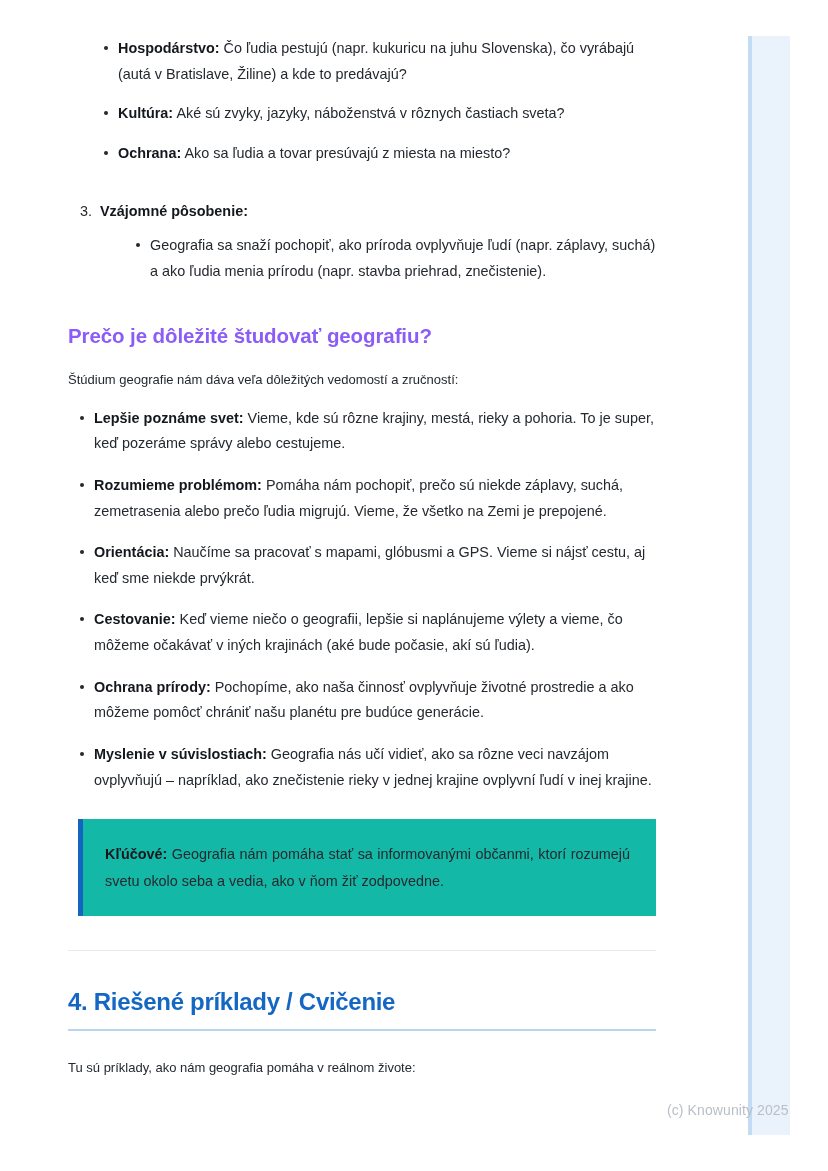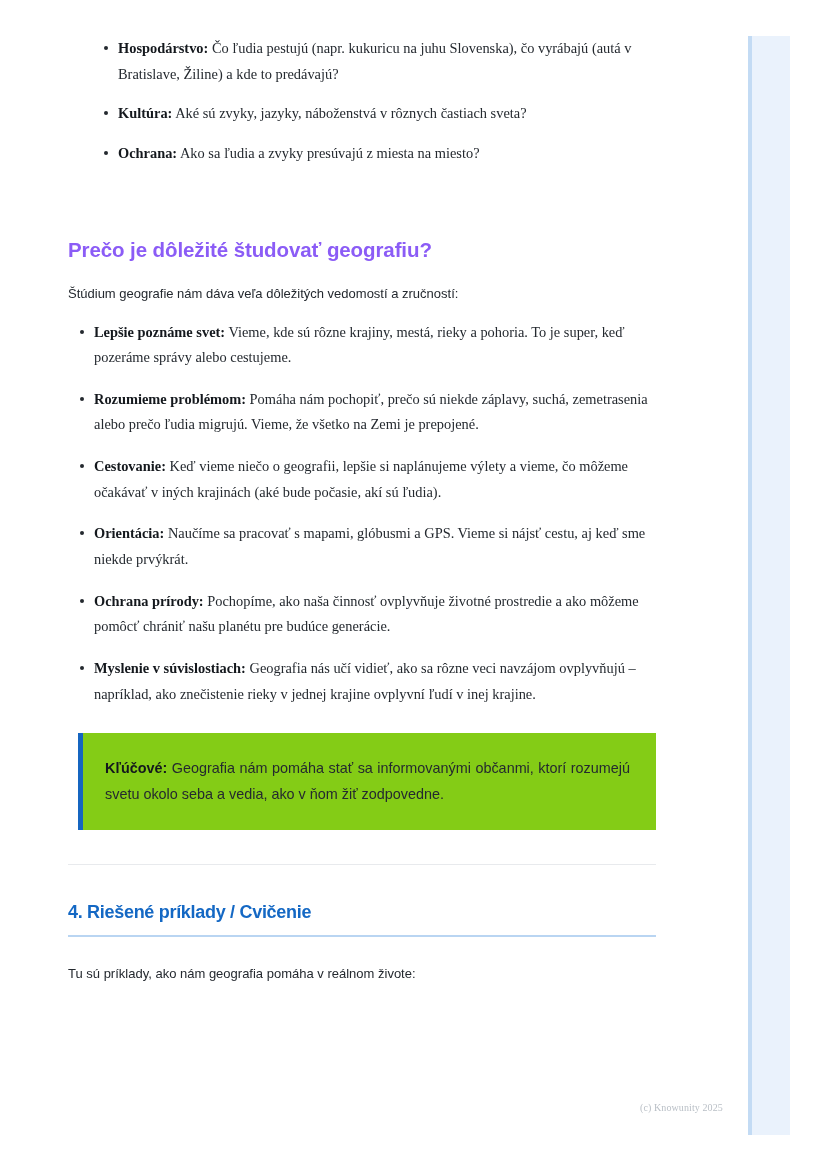--- a/index.html
+++ b/index.html
@@ -71,21 +71,20 @@
   ol.outline > li > .li-head {
     font-weight: bold;
     color: #14181d;
   }
 
   
   ul.bullets {
     margin: 0;
     padding: 0 0 0 22px;
     list-style: none;
-    font-family: Liberation Serif, serif;
   }
   ul.bullets > li {
     position: relative;
     font-size: 14.4px;
     line-height: 1.78;
     color: #24292f;
     margin: 0 0 14px 0;
     padding-left: 14px;
   }
   ul.bullets > li:last-child { margin-bottom: 0; }
@@ -121,21 +120,21 @@
   
   h3.sub-heading {
     font-size: 20.5px;
     font-weight: bold;
     color: #8b5cf6;
     margin: 38px 0 20px 0;
     line-height: 1.3;
     letter-spacing: -0.1px;
   }
   h2.section-heading {
-    font-size: 18px;
+    font-size: 24px;
     font-weight: bold;
     color: #1468c4;
     margin: 0 0 12px 0;
     line-height: 1.25;
     letter-spacing: -0.3px;
   }
   .section-underline {
     height: 2px;
     background: #b9d5f2;
     margin: 0 0 26px 0;
@@ -144,90 +143,99 @@
   
   hr.divider {
     border: none;
     border-top: 1px solid #e8eaed;
     margin: 34px 0 36px 0;
   }
 
   
   .callout {
     margin: 26px 0 0 10px;
-    background: #84cc16;
+    background: #14b8a6;
     border-left: 5px solid #1565c0;
     padding: 22px 26px 22px 22px;
     box-sizing: border-box;
   }
   .callout p {
     margin: 0;
     font-size: 14.4px;
     line-height: 1.82;
     color: #24292f;
     text-align: justify;
   }
   .callout .term {
     font-weight: bold;
     color: #14181d;
   }
 
   
   .watermark {
     position: absolute;
-    left: 640px;
+    left: 667px;
     top: 1102px;
-    font-size: 10px;
+    font-size: 14px;
     color: #b9bfc6;
     white-space: nowrap;
     letter-spacing: 0.1px;
-    font-family: Liberation Serif, serif;
   }
 
   .spacer-sm { height: 18px; }
 </style>
 </head>
 <body>
 
 <div class="edge-panel"></div>
 <div class="edge-panel-rule"></div>
 
 <div class="page">
 
   <ul class="bullets sub">
     <li>
       <span class="term">Hospodárstvo:</span><span> Čo ľudia pestujú (napr. kukuricu na juhu Slovenska), čo vyrábajú (autá v Bratislave, Žiline) a kde to predávajú?</span>
     </li>
     <li>
       <span class="term">Kultúra:</span><span> Aké sú zvyky, jazyky, náboženstvá v rôznych častiach sveta?</span>
     </li>
     <li>
-      <span class="term">Ochrana:</span><span> Ako sa ľudia a zvyky presúvajú z miesta na miesto?</span>
+      <span class="term">Ochrana:</span><span> Ako sa ľudia a tovar presúvajú z miesta na miesto?</span>
     </li>
   </ul>
 
   <div class="spacer-sm"></div>
 
+  <ol class="outline" start="3">
+    <li>
+      <span class="li-head">Vzájomné pôsobenie:</span>
+      <ul class="bullets sub">
+        <li>
+          <span>Geografia sa snaží pochopiť, ako príroda ovplyvňuje ľudí (napr. záplavy, suchá) a ako ľudia menia prírodu (napr. stavba priehrad, znečistenie).</span>
+        </li>
+      </ul>
+    </li>
+  </ol>
 
   <h3 class="sub-heading">Prečo je dôležité študovať geografiu?</h3>
 
   <p class="body-text">Štúdium geografie nám dáva veľa dôležitých vedomostí a zručností:</p>
 
   <ul class="bullets flush">
     <li>
       <span class="term">Lepšie poznáme svet:</span><span> Vieme, kde sú rôzne krajiny, mestá, rieky a pohoria. To je super, keď pozeráme správy alebo cestujeme.</span>
     </li>
     <li>
       <span class="term">Rozumieme problémom:</span><span> Pomáha nám pochopiť, prečo sú niekde záplavy, suchá, zemetrasenia alebo prečo ľudia migrujú. Vieme, že všetko na Zemi je prepojené.</span>
     </li>
     <li>
+      <span class="term">Orientácia:</span><span> Naučíme sa pracovať s mapami, glóbusmi a GPS. Vieme si nájsť cestu, aj keď sme niekde prvýkrát.</span>
+    </li>
+    <li>
       <span class="term">Cestovanie:</span><span> Keď vieme niečo o geografii, lepšie si naplánujeme výlety a vieme, čo môžeme očakávať v iných krajinách (aké bude počasie, akí sú ľudia).</span>
-    </li>
-    <li>
-      <span class="term">Orientácia:</span><span> Naučíme sa pracovať s mapami, glóbusmi a GPS. Vieme si nájsť cestu, aj keď sme niekde prvýkrát.</span>
     </li>
     <li>
       <span class="term">Ochrana prírody:</span><span> Pochopíme, ako naša činnosť ovplyvňuje životné prostredie a ako môžeme pomôcť chrániť našu planétu pre budúce generácie.</span>
     </li>
     <li>
       <span class="term">Myslenie v súvislostiach:</span><span> Geografia nás učí vidieť, ako sa rôzne veci navzájom ovplyvňujú – napríklad, ako znečistenie rieky v jednej krajine ovplyvní ľudí v inej krajine.</span>
     </li>
   </ul>
 
   <div class="callout">

